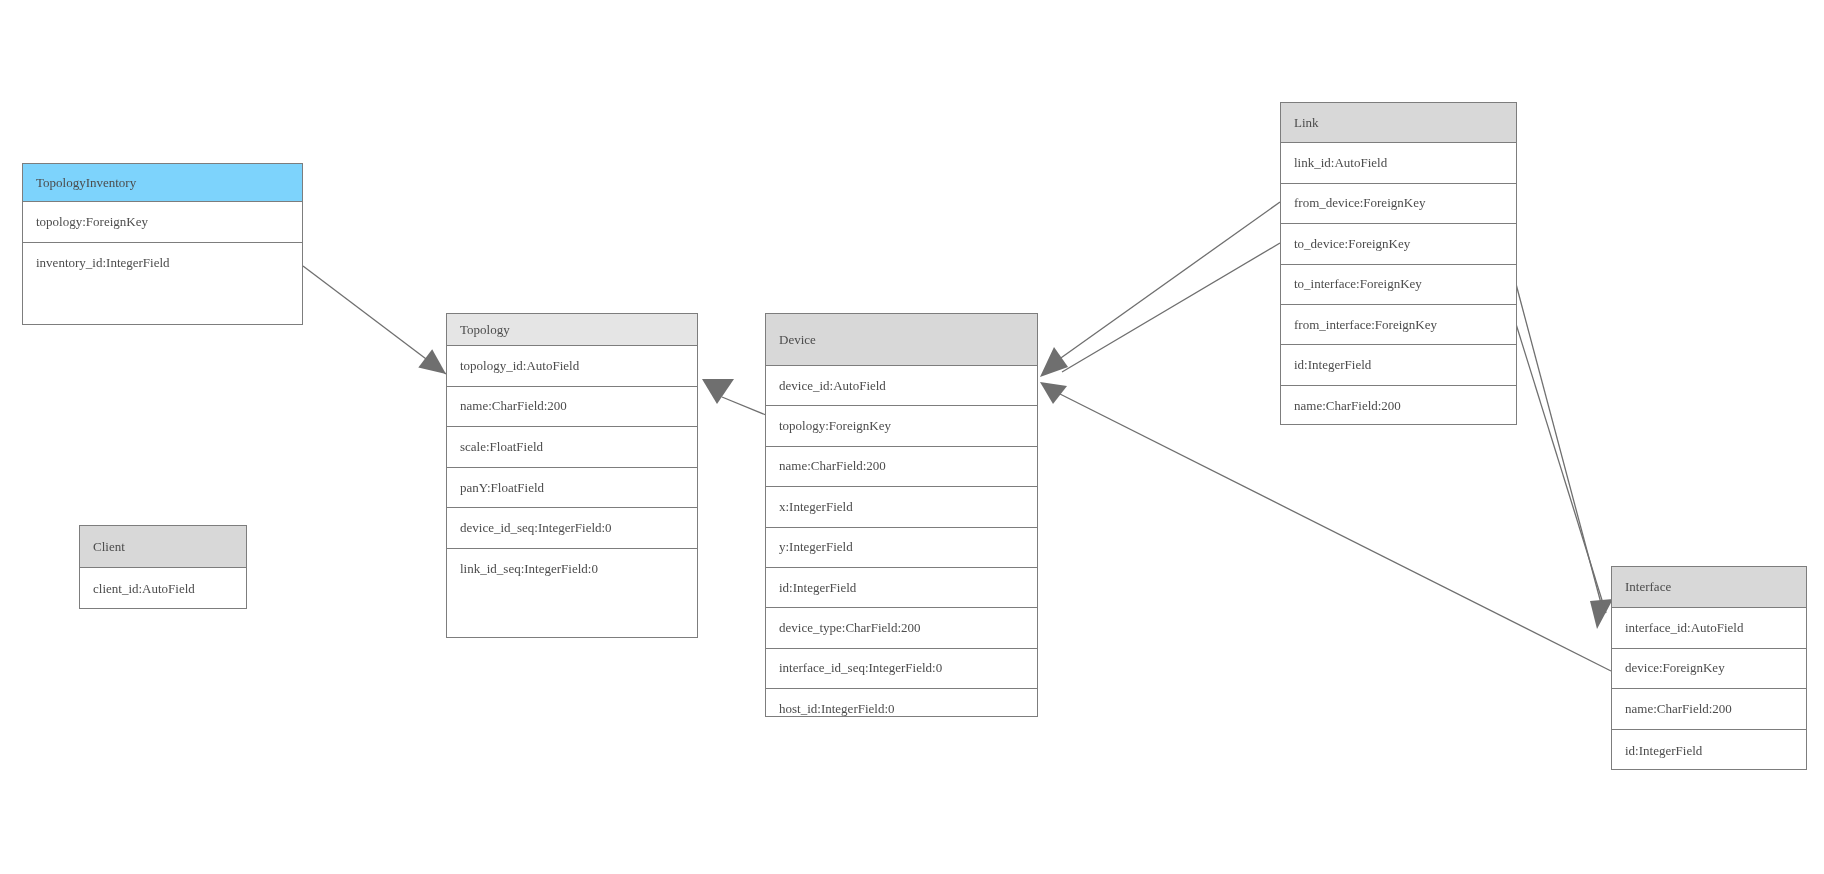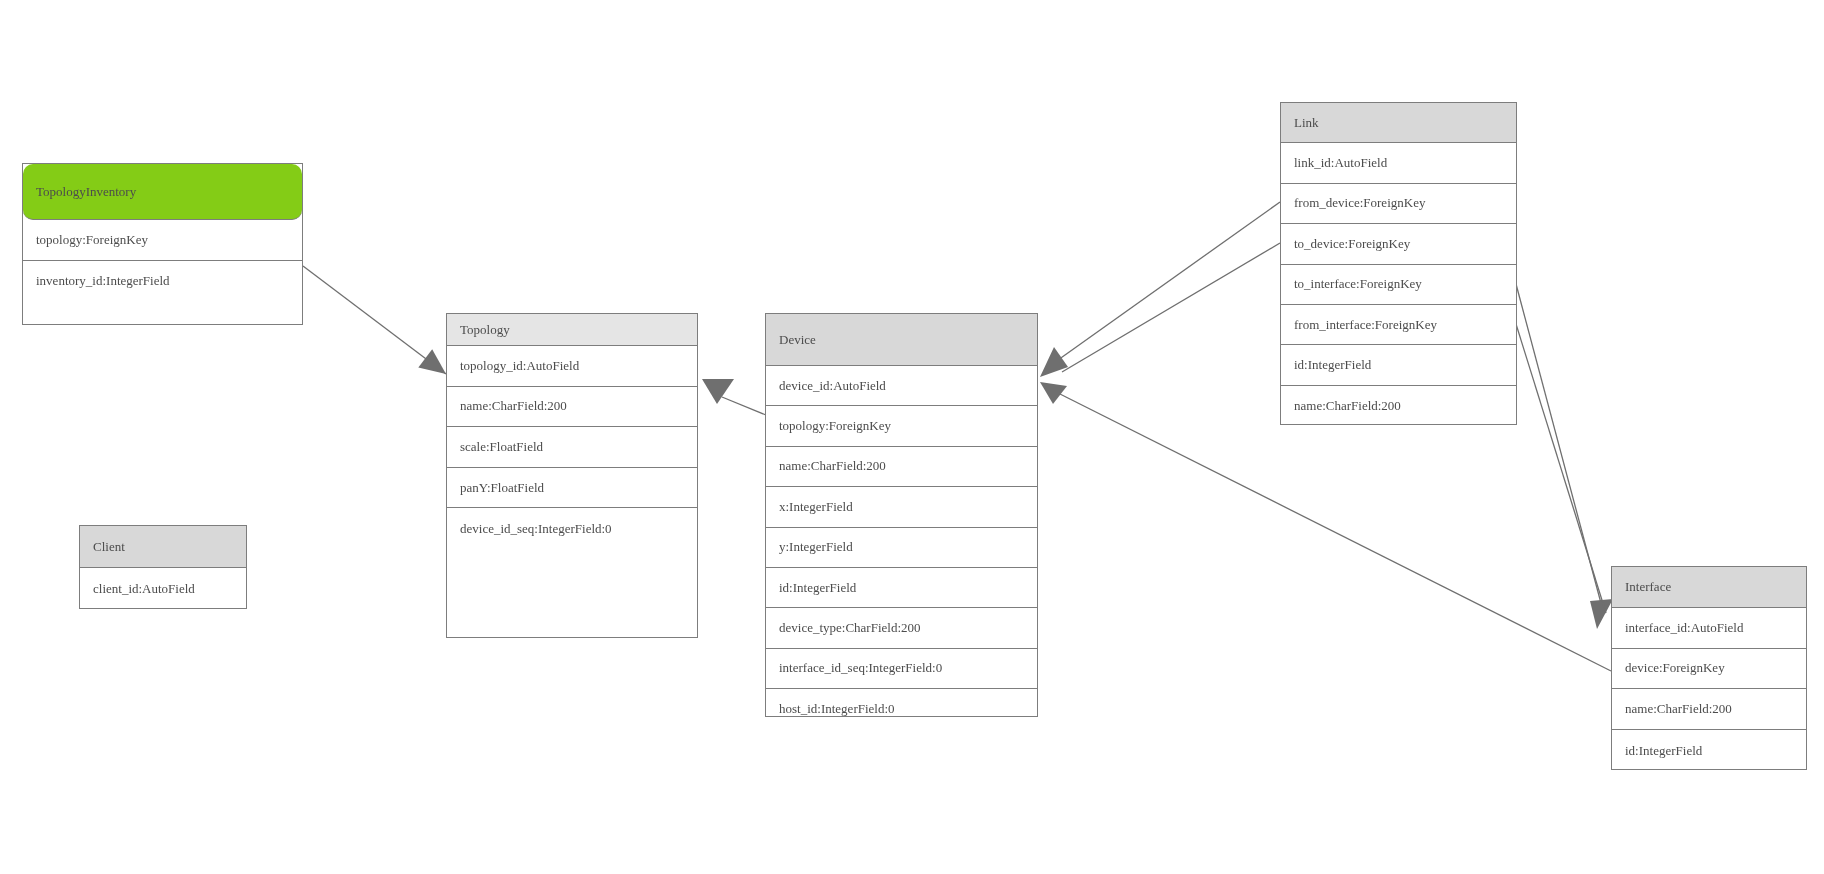--- a/index.html
+++ b/index.html
@@ -70,31 +70,32 @@
       <g>
         <line x1="1516" y1="284" x2="1602" y2="607" stroke="#6f6f6f" stroke-width="1.3"></line>
         <polygon points="1590,601 1613,599 1597,629" fill="#6f6f6f"></polygon>
       </g>
       <g>
         <line x1="1516" y1="324" x2="1606" y2="613" stroke="#6f6f6f" stroke-width="1.3"></line>
       </g>
     </svg>
 
 <div class="entity" style="left: 22px; top: 163px; width: 281px; height: 162px; border-color: rgb(125, 125, 125);">
-      <div class="cell entity-header" style="height: 56px; background: #84cc16; color: rgb(76, 76, 76); border-color: rgb(125, 125, 125); border-radius: 10px;">TopologyInventory</div>
+      <div class="cell entity-header" style="height: 38px; background: #7dd3fc; color: rgb(76, 76, 76); border-color: rgb(125, 125, 125);">TopologyInventory</div>
       <div class="cell entity-row" style="height: 40.5px; color: rgb(76, 76, 76); border-color: rgb(125, 125, 125);">topology:ForeignKey</div>
       <div class="cell entity-row" style="height: 40.5px; color: rgb(76, 76, 76); border-color: rgb(125, 125, 125);">inventory_id:IntegerField</div>
     </div>
     <div class="entity" style="left: 446px; top: 313px; width: 252px; height: 324.8px; border-color: rgb(125, 125, 125);">
       <div class="cell entity-header" style="height: 32px; background: #e5e5e5; color: rgb(76, 76, 76); border-color: rgb(125, 125, 125);">Topology</div>
       <div class="cell entity-row" style="height: 40.6px; color: rgb(76, 76, 76); border-color: rgb(125, 125, 125);">topology_id:AutoField</div>
       <div class="cell entity-row" style="height: 40.6px; color: rgb(76, 76, 76); border-color: rgb(125, 125, 125);">name:CharField:200</div>
       <div class="cell entity-row" style="height: 40.6px; color: rgb(76, 76, 76); border-color: rgb(125, 125, 125);">scale:FloatField</div>
       <div class="cell entity-row" style="height: 40.6px; color: rgb(76, 76, 76); border-color: rgb(125, 125, 125);">panY:FloatField</div>
       <div class="cell entity-row" style="height: 40.6px; color: rgb(76, 76, 76); border-color: rgb(125, 125, 125);">device_id_seq:IntegerField:0</div>
+      <div class="cell entity-row" style="height: 40.6px; color: rgb(76, 76, 76); border-color: rgb(125, 125, 125);">link_id_seq:IntegerField:0</div>
     </div>
     <div class="entity" style="left: 79px; top: 525px; width: 168px; height: 84px; border-color: rgb(125, 125, 125);">
       <div class="cell entity-header" style="height: 42px; background: rgb(216, 216, 216); color: rgb(76, 76, 76); border-color: rgb(125, 125, 125);">Client</div>
       <div class="cell entity-row" style="height: 42px; color: rgb(76, 76, 76); border-color: rgb(125, 125, 125);">client_id:AutoField</div>
     </div>
     <div class="entity" style="left: 765px; top: 313px; width: 273px; height: 404px; border-color: rgb(125, 125, 125);">
       <div class="cell entity-header" style="height: 52px; background: rgb(216, 216, 216); color: rgb(76, 76, 76); border-color: rgb(125, 125, 125);">Device</div>
       <div class="cell entity-row" style="height: 40.4px; color: rgb(76, 76, 76); border-color: rgb(125, 125, 125);">device_id:AutoField</div>
       <div class="cell entity-row" style="height: 40.4px; color: rgb(76, 76, 76); border-color: rgb(125, 125, 125);">topology:ForeignKey</div>
       <div class="cell entity-row" style="height: 40.4px; color: rgb(76, 76, 76); border-color: rgb(125, 125, 125);">name:CharField:200</div>

